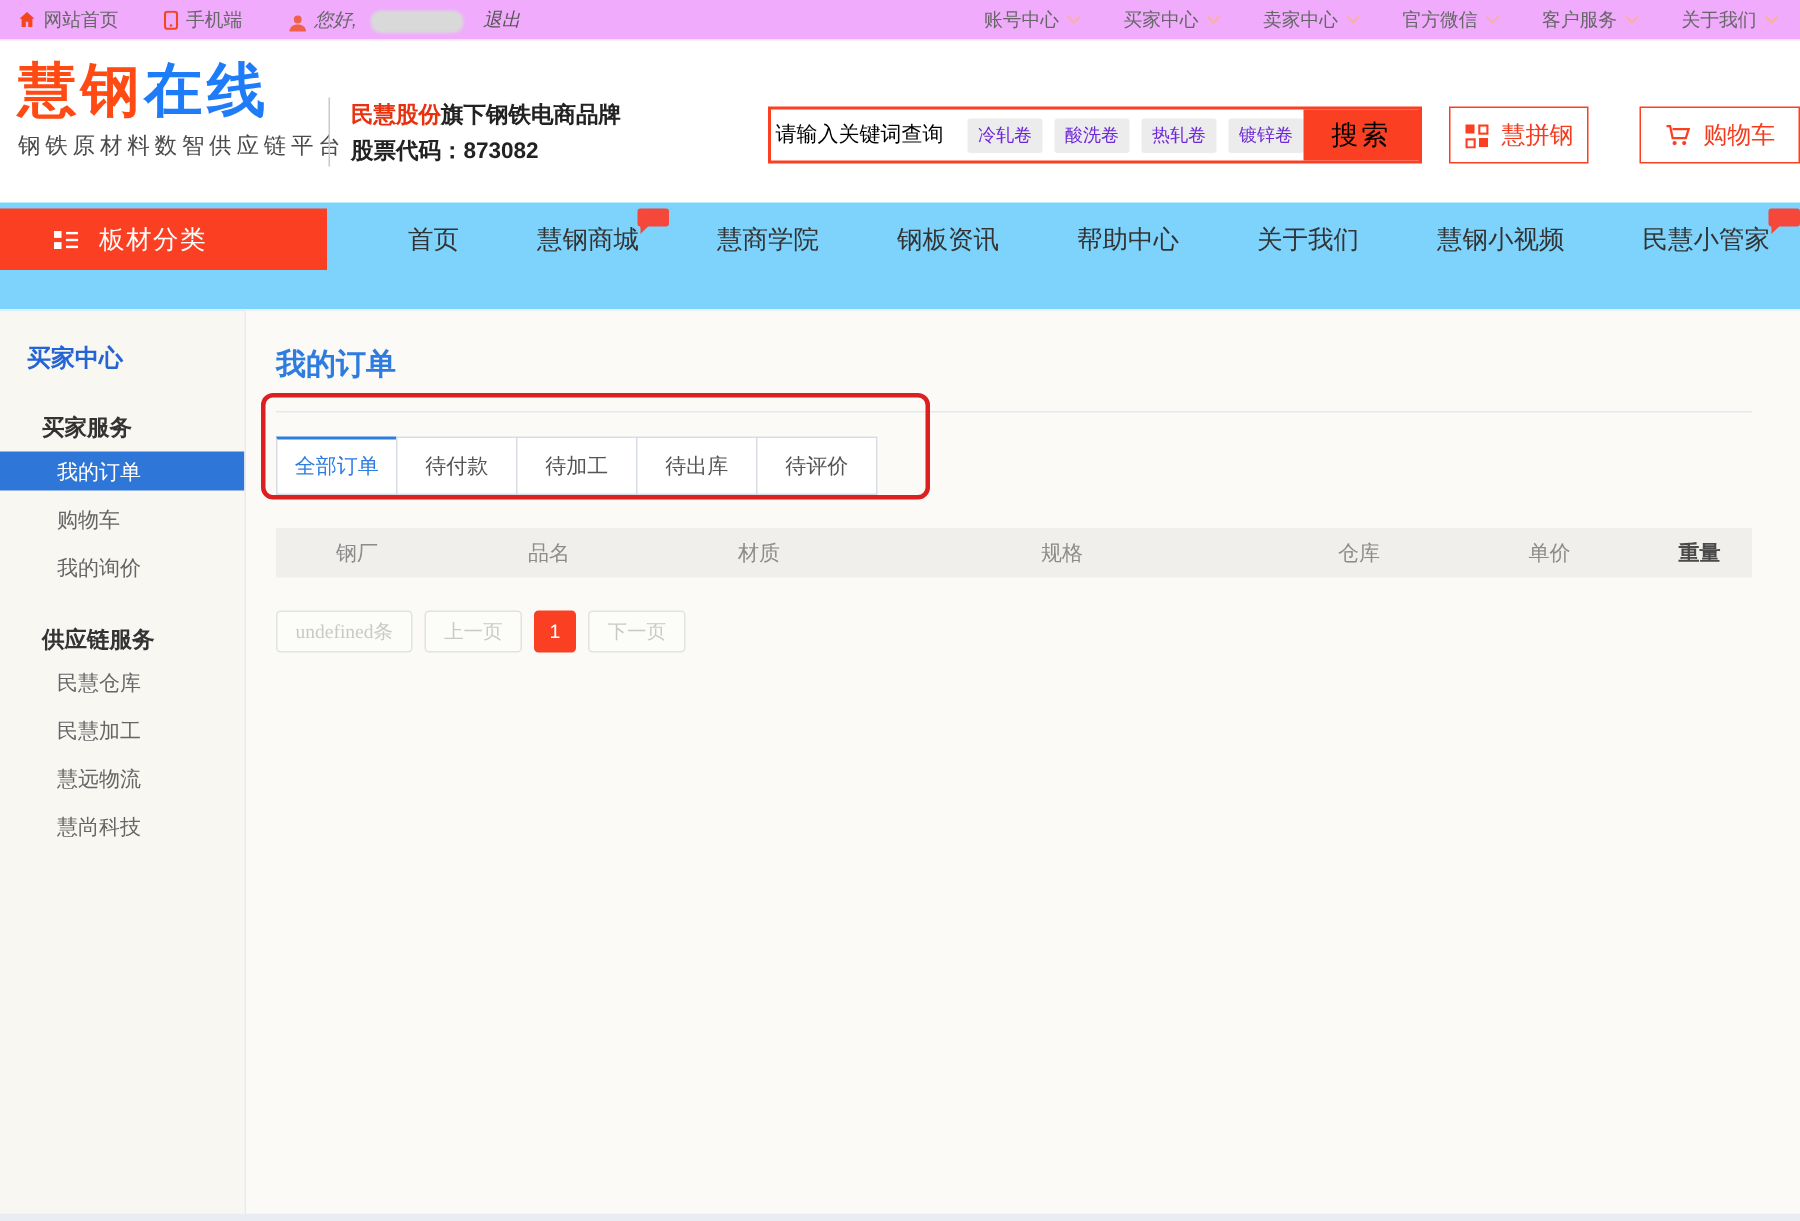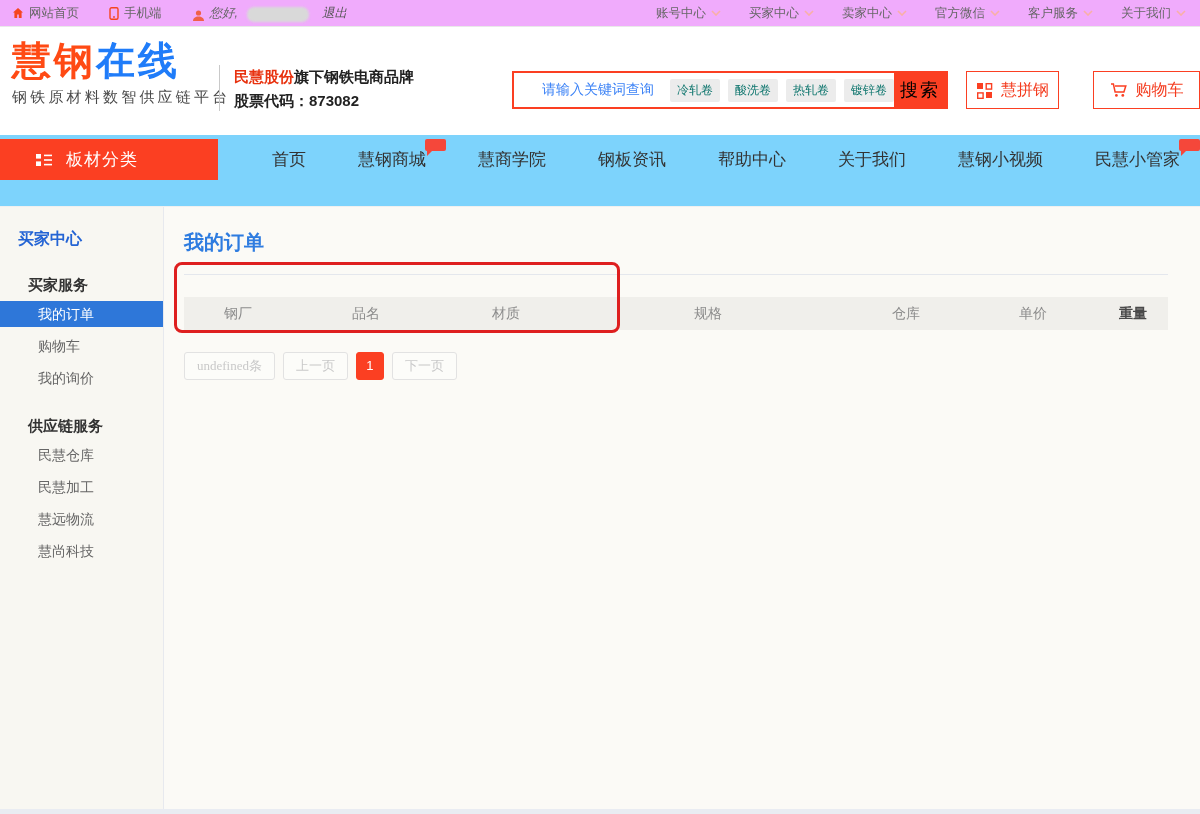--- a/index.html
+++ b/index.html
@@ -29,23 +29,23 @@
   .logo-blue { color:#1f7cf9; }
   .tagline { font-size:15px; color:#4a4a4a; letter-spacing:3.2px; margin-top:5px; }
   .vdivider { position:absolute; left:219px; top:38px; width:1px; height:46px; background:#c9c9c9; }
   .brand-block { position:absolute; left:234px; top:40px; font-size:15px; font-weight:bold; color:#222; line-height:20px; }
   .brand-name { color:#e8320f; }
   .brand-stock { margin-top:4px; font-weight:bold; }
   .searchbox {
     position:absolute; left:512px; top:44px; width:436px; height:38px;
     border:2px solid #fb3f22; background:#fff; display:flex; align-items:center;
   }
-  .search-placeholder { color:#3b82f6; font-size:14px; margin-left:28px; white-space:nowrap; }
+  .search-placeholder { color:#000000; font-size:14px; margin-left:3px; white-space:nowrap; }
   .search-tags { display:flex; gap:8px; margin-left:16px; }
-  .search-tag { background:#ececec; color:#0f766e; font-size:12px; padding:3px 7px; border-radius:2px; cursor:pointer; white-space:nowrap;text-align:right; }
+  .search-tag { background:#ececec; color:#6d28d9; font-size:12px; padding:3px 7px; border-radius:2px; cursor:pointer; white-space:nowrap;text-align:right; }
   .search-btn {
     margin-left:auto; height:34px; width:94px; background:#fb3f22; color:#000000;
     border:none; font-size:18px; letter-spacing:2px; cursor:pointer;
     font-family:inherit;
   }
   .hdr-btn {
     position:absolute; top:44px; height:38px; background:#fff;
     border:1px solid #fb3f22; color:#f43b1e; font-size:16px;
     display:flex; align-items:center; justify-content:center; gap:8px;
     cursor:pointer; font-family:inherit;
@@ -291,20 +291,27 @@
     <div class="sb-item">民慧仓库</div>
     <div class="sb-item">民慧加工</div>
     <div class="sb-item">慧远物流</div>
     <div class="sb-item">慧尚科技</div>
   </aside>
 
   <main class="main">
     <div class="annotation-box"></div>
     <h2 class="page-title">我的订单</h2>
     <div class="tabs-topline"></div>
+    <div class="tabs">
+      <div class="tab active">全部订单</div>
+      <div class="tab">待付款</div>
+      <div class="tab">待加工</div>
+      <div class="tab">待出库</div>
+      <div class="tab">待评价</div>
+    </div>
     <div class="table-header">
       <div class="th-cell">钢厂</div>
       <div class="th-cell">品名</div>
       <div class="th-cell">材质</div>
       <div class="th-cell">规格</div>
       <div class="th-cell">仓库</div>
       <div class="th-cell">单价</div>
       <div class="th-cell last">重量</div>
     </div>
     <div class="pagination">

